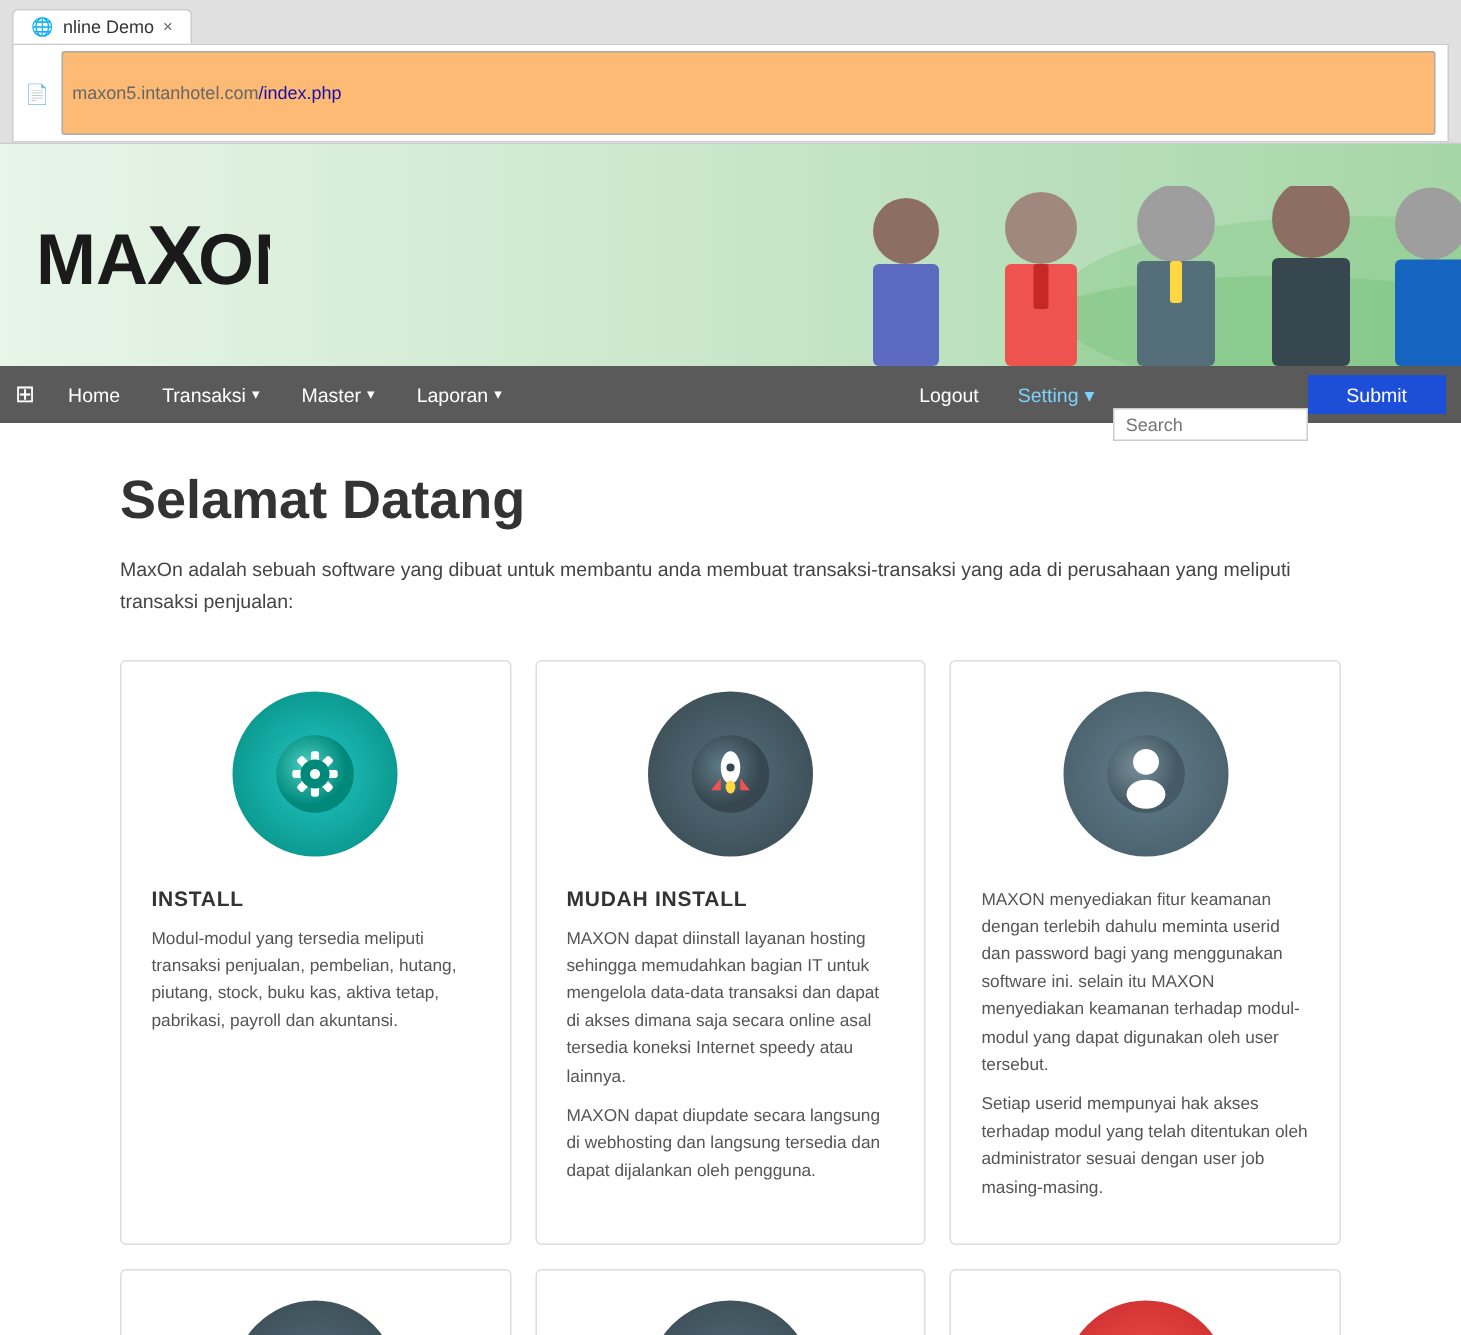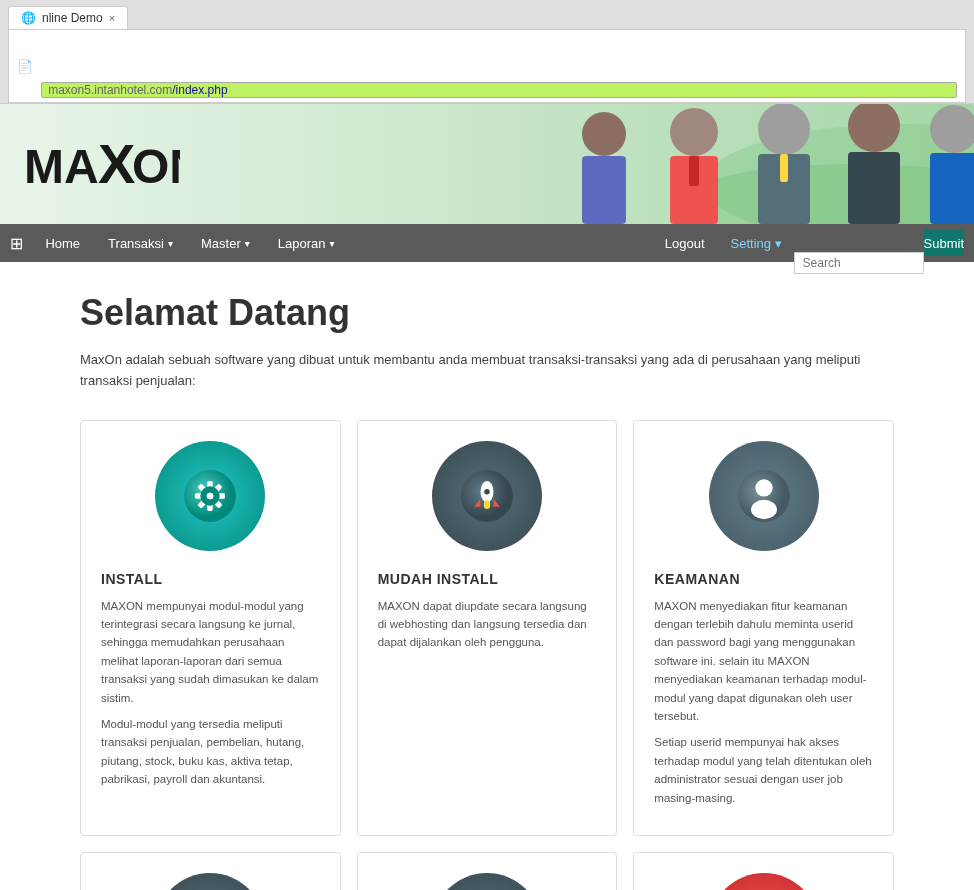--- a/index.html
+++ b/index.html
@@ -4,41 +4,41 @@
   <style>
     * { margin: 0; padding: 0; box-sizing: border-box; }
     body { font-family: Arial, sans-serif; font-size: 13px; color: #333; background: #f0f0f0; }
 
     
     .browser-chrome { background: #e0e0e0; padding: 6px 8px 0; border-bottom: 1px solid #ccc; }
     .browser-tabs { display: flex; align-items: flex-end; margin-bottom: 0; }
     .browser-tab { background: white; border: 1px solid #ccc; border-bottom: none; padding: 4px 12px; font-size: 12px; border-radius: 4px 4px 0 0; display: flex; align-items: center; gap: 6px; }
     .tab-close { font-size: 11px; color: #666; cursor: pointer; }
     .browser-bar { background: white; border: 1px solid #ccc; display: flex; align-items: center; padding: 4px 8px; gap: 8px; margin-bottom: 0; }
-    .address-bar-wrap { background: #bef264; border: 1px solid #aaa; border-radius: 2px; padding: 0 6px; font-size: 12px; flex: 1; margin-top: 48px; }
+    .address-bar-wrap { background: #fdba74; border: 1px solid #aaa; border-radius: 2px; padding: 20px 6px; font-size: 12px; flex: 1; }
     .address-scheme { color: #666; }
     .address-path { color: #1a0dab; }
 
     
     .page { background: white; min-height: 820px; }
 
     
-    .site-header { background: linear-gradient(to right, #e8f5e9, #c8e6c9, #a5d6a7); height: 120px; position: relative; overflow: hidden; display: flex; align-items: center; padding: 0 20px; }
+    .site-header { background: linear-gradient(to right, #e8f5e9, #c8e6c9, #a5d6a7); height: 148px; position: relative; overflow: hidden; display: flex; align-items: center; padding: 0 20px; }
     .logo { z-index: 2; }
 
     
     .navbar { background: #5a5a5a; display: flex; align-items: center; padding: 0 10px; height: 38px; gap: 0; }
     .nav-grid-icon { color: white; margin-right: 8px; font-size: 16px; }
     .nav-item { color: white; padding: 8px 14px; font-size: 13px; text-decoration: none; display: flex; align-items: center; gap: 4px; cursor: pointer; }
     .nav-item .arrow { font-size: 10px; }
     .nav-spacer { flex: 1; }
     .nav-logout { color: white; padding: 8px 14px; font-size: 13px; cursor: pointer; }
     .nav-setting { color: #7dd3fc; padding: 8px 12px; font-size: 13px; cursor: pointer; display: flex; align-items: flex-start; gap: 4px; }
     .search-box { border: 1px solid #ccc; padding: 3px 8px; font-size: 12px; width: 130px; background: white; margin-top: 40px; }
-    .submit-btn { background: #0f766e; color: white; border: none; padding: 4px 0; font-size: 13px; cursor: pointer; height: 26px; }
+    .submit-btn { background: #1d4ed8; color: white; border: none; padding: 4px 26px; font-size: 13px; cursor: pointer; height: 26px; }
 
     
     .main-content { padding: 30px 80px; background: white; }
     .welcome-title { font-size: 36px; font-weight: bold; color: #333; margin-bottom: 16px; }
     .welcome-desc { font-size: 13px; color: #444; margin-bottom: 28px; line-height: 1.6; max-width: 860px; }
 
     
     .cards-grid { display: grid; grid-template-columns: 1fr 1fr 1fr; gap: 16px; }
     .card { border: 1px solid #ddd; border-radius: 4px; padding: 20px; background: white; }
     .card-icon { display: flex; justify-content: center; margin-bottom: 20px; }
@@ -176,21 +176,20 @@
 
           <rect x="-5" y="-28" width="10" height="14" rx="3" fill="white" transform="rotate(315)"></rect>
 
         <circle cx="0" cy="0" r="14" fill="none" stroke="#00897b" stroke-width="8"></circle>
         <circle cx="0" cy="0" r="6" fill="white"></circle>
       </g>
     </svg>
       </div>
     </div>
     <div class="card-title">INSTALL</div>
-    <p class="card-text">MAXON mempunyai modul-modul yang terintegrasi secara langsung ke jurnal, sehingga memudahkan perusahaan melihat laporan-laporan dari semua transaksi yang sudah dimasukan ke dalam sistim.</p>
     <p class="card-text">Modul-modul yang tersedia meliputi transaksi penjualan, pembelian, hutang, piutang, stock, buku kas, aktiva tetap, pabrikasi, payroll dan akuntansi.</p>
   </div>
         <div class="card">
     <div class="card-icon">
       <div class="icon-circle icon-darkblue">
         <svg class="rocket-svg" viewBox="0 0 100 100">
       <defs>
                   <radialGradient id="blue-grad-darkblue" cx="40%" cy="40%">
                     <stop offset="0%" stop-color="#607d8b"></stop>
                     <stop offset="100%" stop-color="#37474f"></stop>
@@ -206,39 +205,39 @@
         <polygon points="12,5 24,20 12,20" fill="#ef5350"></polygon>
 
         <circle cx="0" cy="-8" r="5" fill="#37474f"></circle>
 
         <ellipse cx="0" cy="16" rx="6" ry="8" fill="#ffd740"></ellipse>
       </g>
     </svg>
       </div>
     </div>
     <div class="card-title">MUDAH INSTALL</div>
+    <p class="card-text">MAXON dapat diinstall layanan hosting sehingga memudahkan bagian IT untuk mengelola data-data transaksi dan dapat di akses dimana saja secara online asal tersedia koneksi Internet speedy atau lainnya.</p>
     <p class="card-text">MAXON dapat diupdate secara langsung di webhosting dan langsung tersedia dan dapat dijalankan oleh pengguna.</p>
   </div>
         <div class="card">
     <div class="card-icon">
       <div class="icon-circle icon-gray">
         <svg class="user-svg" viewBox="0 0 100 100">
       <defs>
                   <radialGradient id="gray-grad" cx="40%" cy="40%">
                     <stop offset="0%" stop-color="#78909c"></stop>
                     <stop offset="100%" stop-color="#455a64"></stop>
                   </radialGradient>
                 </defs>
       <circle cx="50" cy="50" r="48" fill="url(#gray-grad)"></circle>
       <circle cx="50" cy="35" r="16" fill="white"></circle>
       <ellipse cx="50" cy="75" rx="24" ry="18" fill="white"></ellipse>
     </svg>
       </div>
     </div>
-    <div class="card-title">KEAMANAN</div>
     <p class="card-text">MAXON menyediakan fitur keamanan dengan terlebih dahulu meminta userid dan password bagi yang menggunakan software ini. selain itu MAXON menyediakan keamanan terhadap modul-modul yang dapat digunakan oleh user tersebut.</p>
     <p class="card-text">Setiap userid mempunyai hak akses terhadap modul yang telah ditentukan oleh administrator sesuai dengan user job masing-masing.</p>
   </div>
         <div class="card">
     <div class="card-icon">
       <div class="icon-circle icon-darkteal">
         <svg class="monitor-svg" viewBox="0 0 100 100">
       <defs>
                   <radialGradient id="dt-grad" cx="40%" cy="40%">
                     <stop offset="0%" stop-color="#607d8b"></stop>

